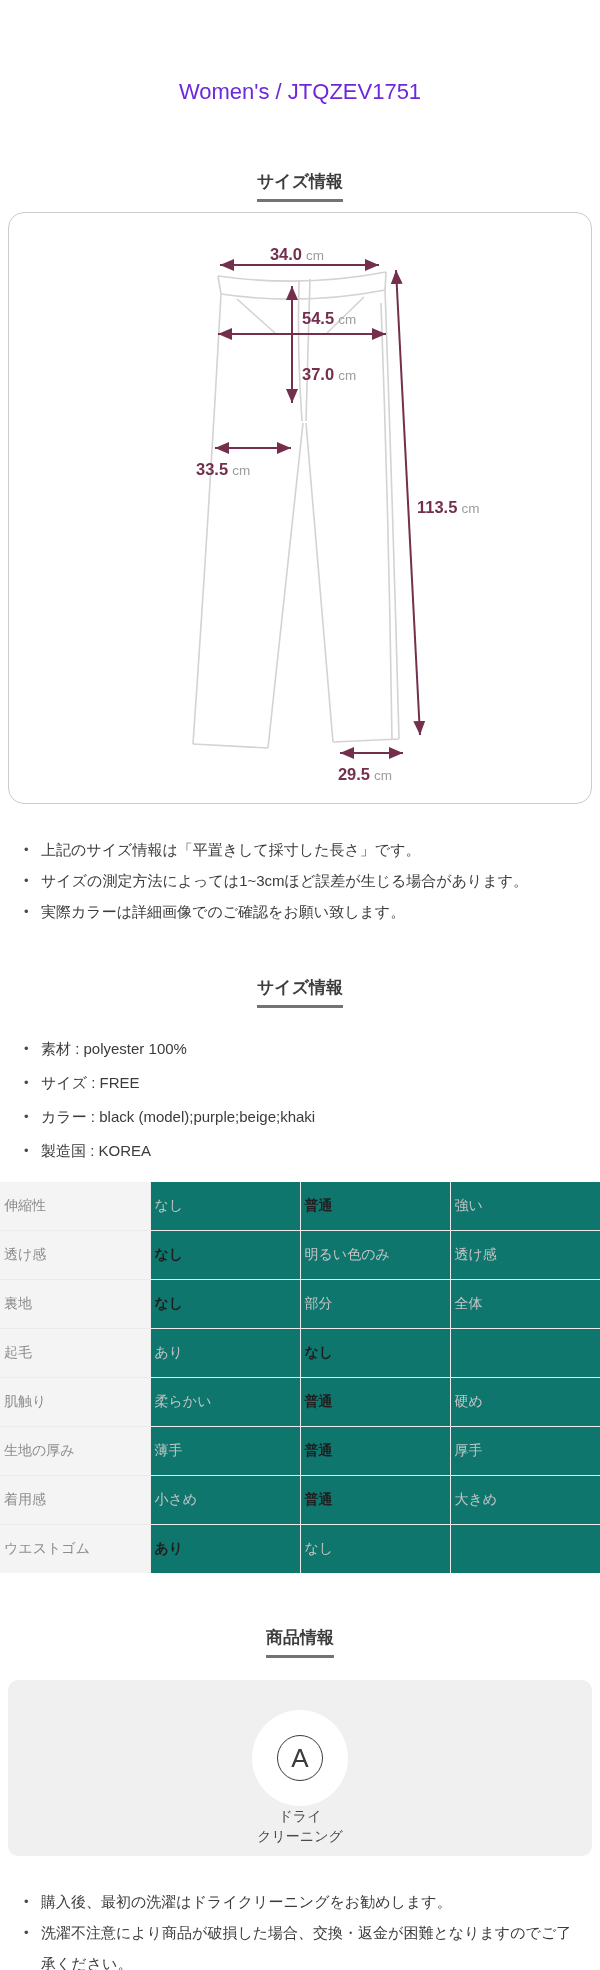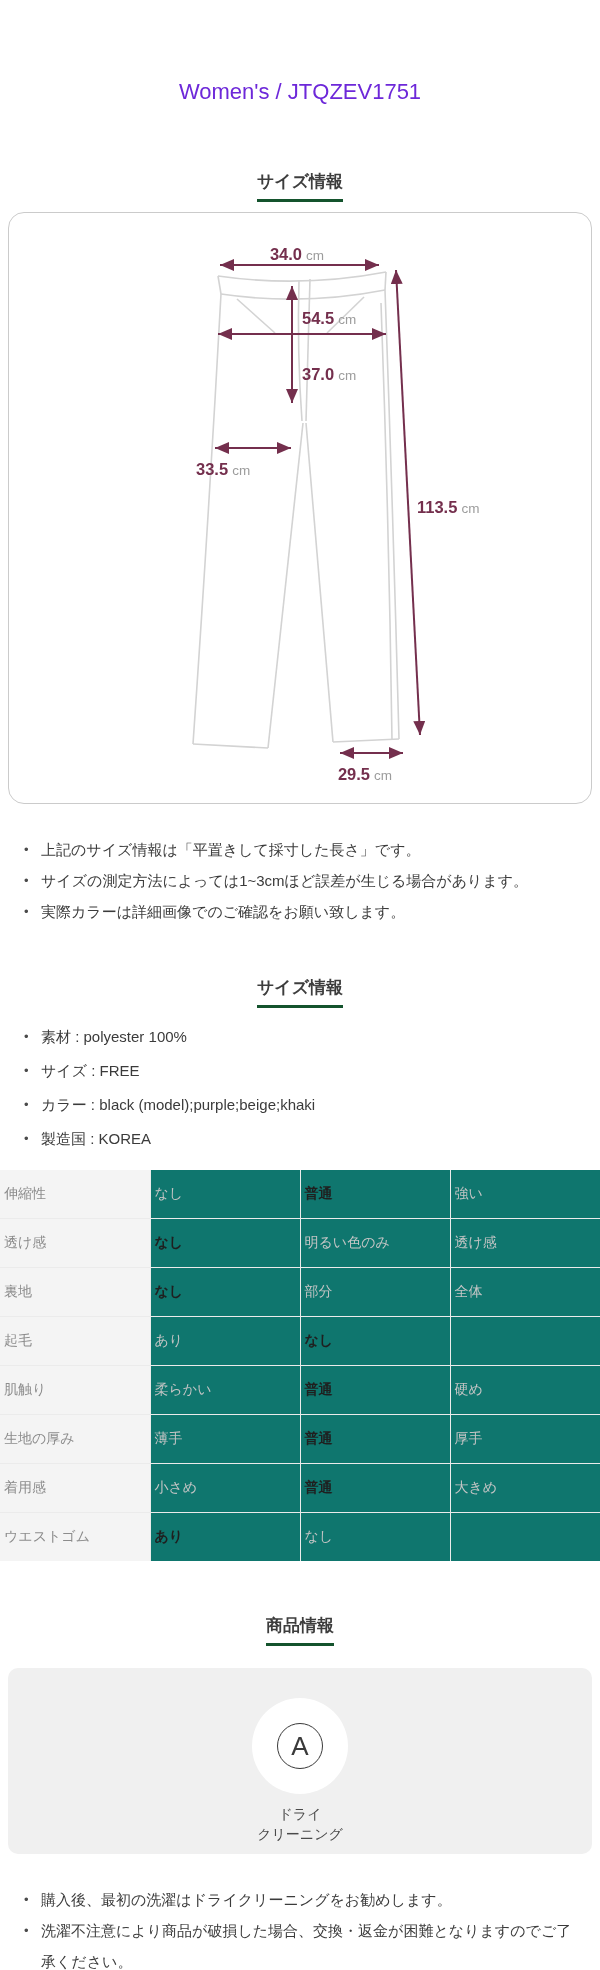--- a/index.html
+++ b/index.html
@@ -3,52 +3,52 @@
 <meta charset="utf-8">
 <style>
   html,body{margin:0;padding:0;background:#fff;}
   body{width:600px;font-family:"Liberation Sans","DejaVu Sans",sans-serif;color:#3b3b3b;}
   .page{width:600px;padding-bottom:6px;}
 
   .title{padding-top:76px;text-align:center;font-size:22px;line-height:31px;color:#6d28d9;}
 
   .sec-head-wrap{text-align:center;}
   .sec-head{display:inline-block;font-size:17px;font-weight:700;color:#3d3d3d;
-            padding-bottom:7px;border-bottom:3px solid #14532d;line-height:21px;}
+            padding-bottom:7px;border-bottom:3px solid #737373;line-height:21px;}
   .sh1{margin-top:64px;}
   .sh2{margin-top:50px;}
   .sh3{margin-top:54px;}
 
   .diagram-box{margin:10px 8px 14px 8px;border:1px solid #cbcbcb;border-radius:16px;
                height:590px;overflow:hidden;text-align:center;}
   .diagram-box svg{display:block;}
 
   ul.notes{list-style:none;margin:30px 0 0 0;padding:0 20px 0 24px;}
   ul.notes li{position:relative;font-size:15px;line-height:31px;color:#3b3b3b;padding-left:17px;}
   ul.notes li:before{content:"•";position:absolute;left:0;top:0;color:#4a4a4a;font-size:13px;}
-  ul.items{margin-top:12px;}
+  ul.items{margin-top:24px;}
   ul.items li{line-height:34px;}
 
   table.attrs{margin-top:14px;width:600px;border-collapse:collapse;table-layout:fixed;font-size:14px;}
   table.attrs td{height:48px;border:1px solid #ebebeb;vertical-align:middle;padding:0 4px;}
   table.attrs td.lbl{background:#f4f4f4;color:#8c8c8c;border-left:none;}
   table.attrs td:last-child{border-right:none;}
   table.attrs tr:first-child td{border-top:none;}
   table.attrs tr:last-child td{border-bottom:none;}
   table.attrs td.opt{color:#c5c5c5;background:#0f766e;}
   table.attrs td.sel{color:#1f1f1f;font-weight:700;}
 
   .care-box{margin:22px 8px 0 8px;background:#f0f0f0;border-radius:10px;
             padding:30px 0 10px 0;text-align:center;}
   .care-circle{width:96px;height:96px;border-radius:50%;background:#fff;margin:0 auto;
                display:flex;align-items:center;justify-content:center;}
   .care-ring{width:44px;height:44px;border-radius:50%;border:1.5px solid #3a3a3a;
              display:flex;align-items:center;justify-content:center;
              font-size:26px;color:#3a3a3a;line-height:1;}
-  .care-caption{margin-top:10px;font-size:14px;line-height:20px;color:#4a4a4a;}
+  .care-caption{margin-top:0;font-size:14px;line-height:20px;color:#4a4a4a;}
 
   ul.notes.bottom{margin-top:30px;}
 
   svg text{font-family:"Liberation Sans","DejaVu Sans",sans-serif;}
   .mnum{fill:#742f4d;font-size:16.5px;font-weight:600;}
   .munit{fill:#9c9c9c;font-size:13.5px;font-weight:400;}
 </style>
 </head>
 <body>
 

